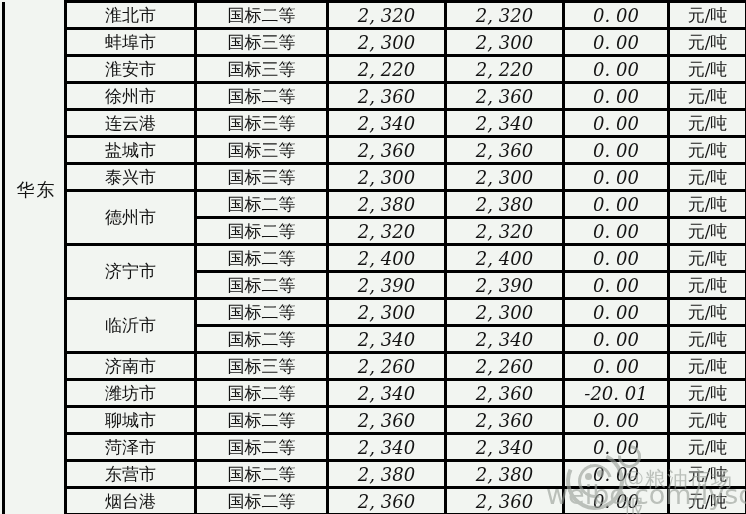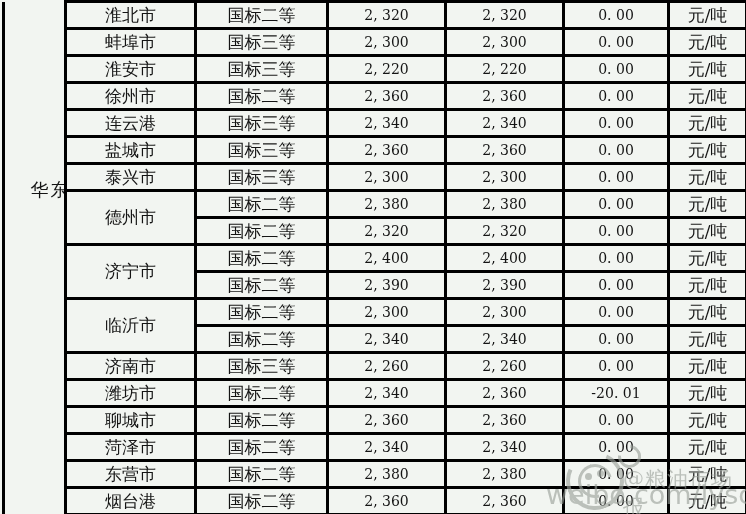--- a/index.html
+++ b/index.html
@@ -23,31 +23,31 @@
     border: 3px solid #000;
     height: 24px;
     padding: 0;
     text-align: center;
     vertical-align: middle;
     font-size: 17px;
     color: #141414;
     white-space: nowrap;
     overflow: hidden;
   }
-  .price-table td.num { font-size: 14px; }
+  .price-table td.num { font-size: 18px; font-style: italic; }
   .price-table td.region {
     border-top: none;
     border-bottom: none;
     position: relative;
     vertical-align: top;
   }
   .region-label {
     position: absolute;
     top: 176px;
-    left: 16px;
+    left: 2px;
     width: 100%;
     text-align: center;
     font-size: 18px;
     letter-spacing: 2px;
   }
   
   .watermark {
     position: absolute;
     left: 6px; top: 0; width: 746px; height: 452px;
     pointer-events: none;

